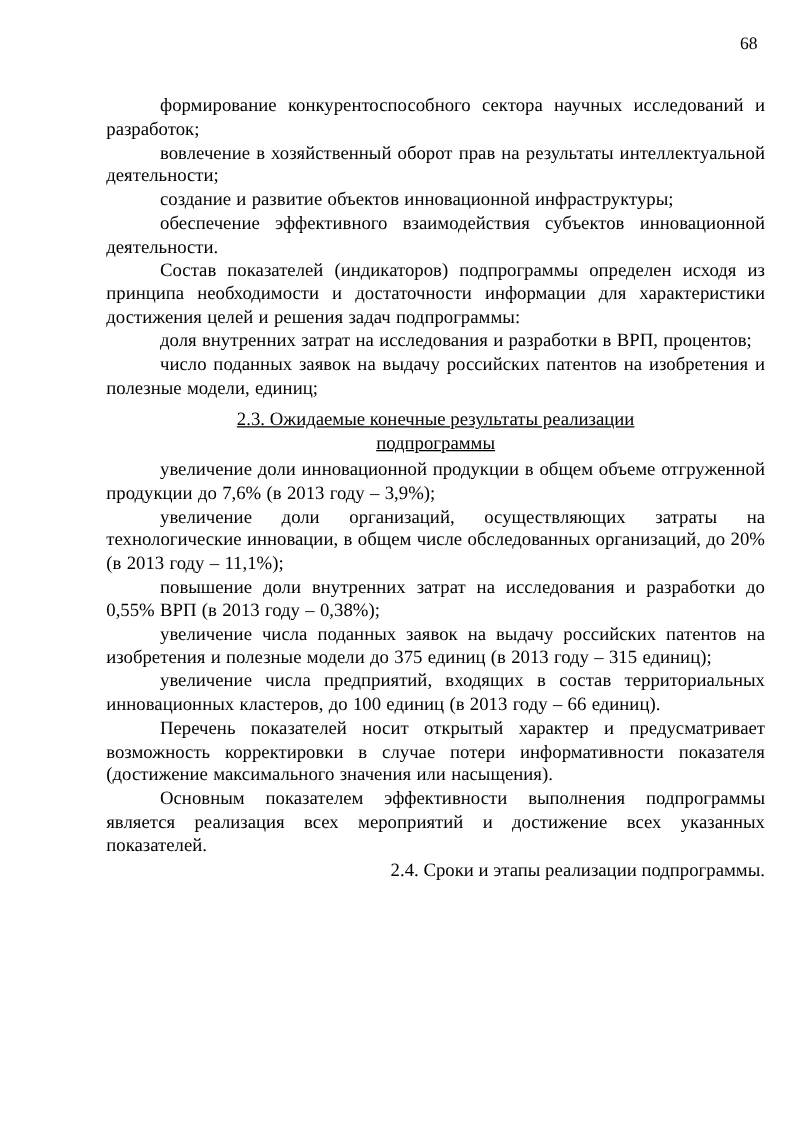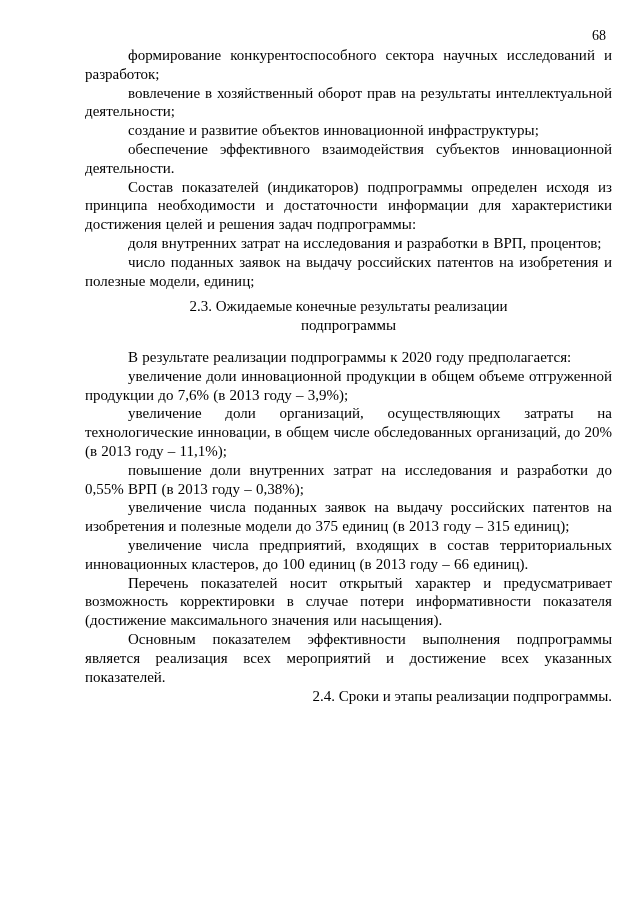--- a/index.html
+++ b/index.html
@@ -7,43 +7,44 @@
       padding: 0;
       background: #e8e8e8;
     }
     .page {
       position: relative;
       width: 640px;
       height: 905px;
       margin: 0 auto;
       background: #ffffff;
       box-sizing: border-box;
-      padding: 46px 28px 0 85px;
+      padding: 76px 28px 0 85px;
       font-family: "Liberation Serif", "DejaVu Serif", serif;
       font-size: 15px;
       line-height: 18.8px;
       color: #000000;
       overflow: hidden;
     }
     .page-number {
       position: absolute;
       top: 28px;
       right: 34px;
       font-size: 14px;
       line-height: 16px;
     }
     p.body-par {
       margin: 0;
       text-align: justify;
       text-indent: 43px;
       word-spacing: 0.5px;
     }
     .heading {
-      margin: 7px 0 13px 0;
+      margin: 7px 0 2px 0;
       text-align: center;
+      text-decoration: underline;
     }
     .heading-line {
       text-align: center;
     }
     .heading-24 {
       margin: 1px 0 0 0;
       text-align: right;
     }
   </style>
 </head>
@@ -62,21 +63,20 @@
     <p class="body-par">доля внутренних затрат на исследования и разработки в ВРП, процентов;</p>
     <p class="body-par">число поданных заявок на выдачу российских патентов на изобретения и полезные модели, единиц;</p>
   </div>
 
   <div class="heading">
     <div class="heading-line">2.3. Ожидаемые конечные результаты реализации</div>
     <div class="heading-line">подпрограммы</div>
   </div>
 
   <div>
-    <p class="body-par">В результате реализации подпрограммы к 2020 году предполагается:</p>
     <p class="body-par">увеличение доли инновационной продукции в общем объеме отгруженной продукции до 7,6% (в 2013 году – 3,9%);</p>
     <p class="body-par">увеличение доли организаций, осуществляющих затраты на технологические инновации, в общем числе обследованных организаций, до 20% (в 2013 году – 11,1%);</p>
     <p class="body-par">повышение доли внутренних затрат на исследования и разработки до 0,55% ВРП (в 2013 году – 0,38%);</p>
     <p class="body-par">увеличение числа поданных заявок на выдачу российских патентов на изобретения и полезные модели до 375 единиц (в 2013 году – 315 единиц);</p>
     <p class="body-par">увеличение числа предприятий, входящих в состав территориальных инновационных кластеров, до 100 единиц (в 2013 году – 66 единиц).</p>
     <p class="body-par">Перечень показателей носит открытый характер и предусматривает возможность корректировки в случае потери информативности показателя (достижение максимального значения или насыщения).</p>
     <p class="body-par">Основным показателем эффективности выполнения подпрограммы является реализация всех мероприятий и достижение всех указанных показателей.</p>
   </div>
 
   <div class="heading-24">2.4. Сроки и этапы реализации подпрограммы.</div>

